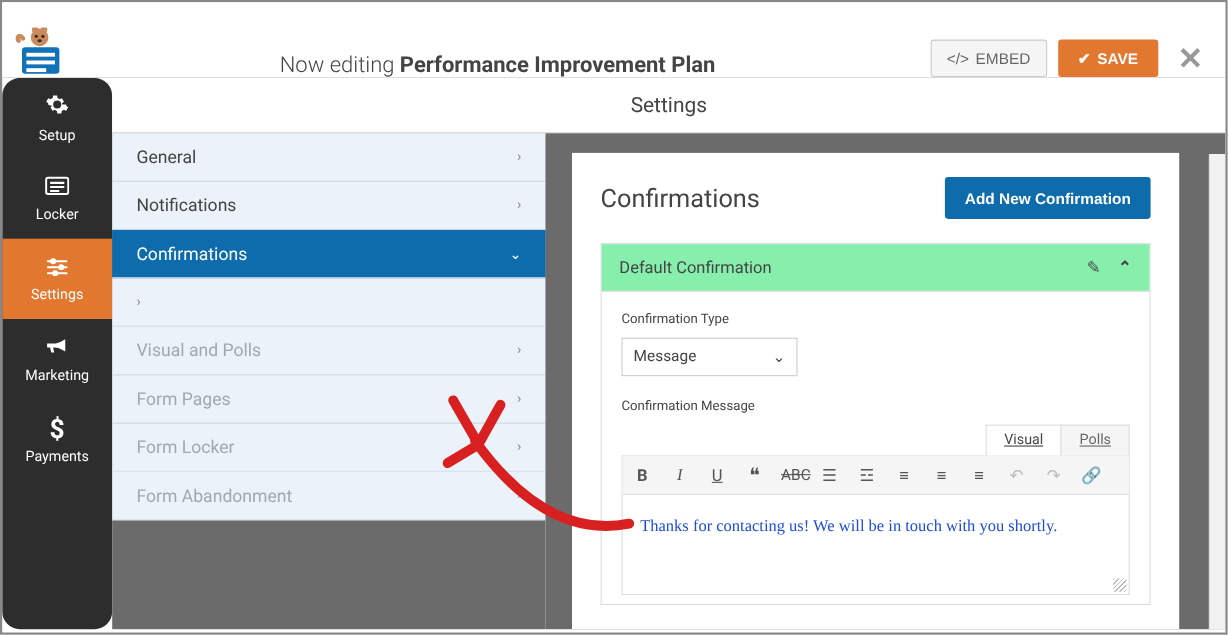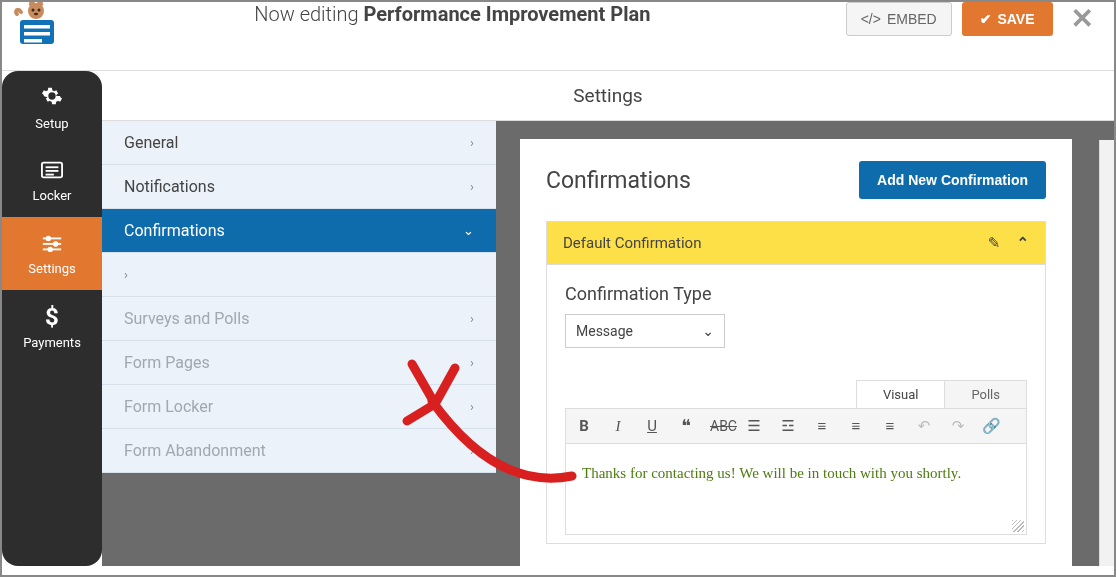--- a/index.html
+++ b/index.html
@@ -1,20 +1,20 @@
 <!DOCTYPE html>
 <html><head>
   <meta charset="utf-8">
   <style>
     * { margin: 0; padding: 0; box-sizing: border-box; }
     body { font-family: -apple-system, "Segoe UI", Roboto, Arial, sans-serif; background: #fff; color: #444; }
     .app { width: 1116px; height: 577px; border: 2px solid #888; position: relative; overflow: hidden; background: #fff; }
 
     
-    .header { height: 69px; display: flex; align-items: flex-start; border-bottom: 1px solid #ddd; padding: 0 20px 0 12px; background: #fff; }
+    .header { height: 69px; display: flex; align-items: flex-end; border-bottom: 1px solid #ddd; padding: 0 20px 0 12px; background: #fff; }
     .logo { width: 45px; height: 45px; display:flex; align-items:center; justify-content:center; }
     .title-wrap { flex: 1; text-align: center; font-size: 20px; color: #444; font-weight: 300; }
     .title-wrap .bold { font-weight: 700; color: #444; }
     .embed-btn { border: 1px solid #ccc; background: #f5f5f5; color: #666; padding: 8px 14px; font-size: 14px; margin-right: 10px; cursor: pointer; display:flex; align-items:center; gap:6px; border-radius:3px;}
     .save-btn { border: none; background: #e27730; color: #fff; padding: 9px 18px; font-size: 14px; font-weight: 600; cursor: pointer; display:flex; align-items:center; gap:6px; border-radius:3px;}
     .close-x { font-size: 28px; color: #999; margin-left: 18px; cursor: pointer; font-weight:bold;}
 
     
     .body { display: flex; height: calc(100% - 69px); }
 
@@ -34,34 +34,34 @@
     .setting-row.active .chev { color:#fff; }
 
     
     .main { flex:1; background: #6b6b6b; padding: 0; overflow:hidden; }
     .panel { background:#fff; margin: 18px 24px 0 24px; padding: 22px 26px; }
     .panel-head { display:flex; align-items:center; justify-content:space-between; margin-bottom:22px;}
     .panel-title { font-size: 23px; color:#444; font-weight:400;}
     .add-btn { background:#0e6cad; color:#fff; border:none; padding:11px 18px; font-size:14px; font-weight:600; cursor:pointer; border-radius:3px;}
 
     .card { border:1px solid #ddd; }
-    .card-head { background:#fde047; padding: 12px 16px; display:flex; align-items:center; justify-content:space-between; border-bottom:1px solid #ddd;}
+    .card-head { background:#86efac; padding: 12px 16px; display:flex; align-items:center; justify-content:space-between; border-bottom:1px solid #ddd;}
     .card-head-title { font-size:15px; color:#444;}
     .card-head-actions { display:flex; gap:16px; color:#444; font-size:15px;}
     .card-body { padding: 18px 18px 8px 18px; }
-    .field-label { font-size:18px; color:#444; margin-bottom:10px; }
-    .select { width:160px; border:1px solid #ccc; padding:8px 10px; font-size:14px; color:#444; background:#fff; display:flex; justify-content:space-between; align-items:flex-start; cursor:pointer; margin-bottom:32px;}
+    .field-label { font-size:12px; color:#444; margin-bottom:10px; }
+    .select { width:160px; border:1px solid #ccc; padding:8px 10px; font-size:14px; color:#444; background:#fff; display:flex; justify-content:space-between; align-items:flex-start; cursor:pointer; margin-bottom:20px;}
 
     .editor { border:1px solid #ddd; }
     .editor-tabs { display:flex; justify-content:flex-end; }
-    .etab { padding:6px 26px; font-size:13px; border:1px solid #ddd; border-bottom:none; background:#f5f5f5; color:#666; cursor:pointer; margin-left:-1px;}
+    .etab { padding:6px 16px; font-size:13px; border:1px solid #ddd; border-bottom:none; background:#f5f5f5; color:#666; cursor:pointer; margin-left:-1px;text-decoration:underline;}
     .etab.active { background:#fff; color:#444; }
     .toolbar { background:#f5f5f5; border-bottom:1px solid #ddd; padding:6px 8px; display:flex; gap:14px; align-items:center; color:#555; font-size:15px;}
     .toolbar span { cursor:pointer; width:20px; text-align:center; }
-    .editor-content { padding: 18px 16px; font-family: Georgia, serif; font-size:15px; color:#4d7c0f; line-height:1.5; min-height:90px; position:relative;}
+    .editor-content { padding: 18px 16px; font-family: Georgia, serif; font-size:15px; color:#1d4ed8; line-height:1.5; min-height:90px; position:relative;}
     .resize-grip { position:absolute; right:2px; bottom:2px; width:12px; height:12px; background: repeating-linear-gradient(135deg,#bbb,#bbb 1px,transparent 1px,transparent 3px);}
 
     
     .arrow-svg { position:absolute; left:375px; top:275px; pointer-events:none; z-index:10;}
 
     
     .scroll-hint { position:absolute; right:0; top:69px; bottom:0; width:15px; background:#f2f2f2; border-left:1px solid #ddd;}
     .body-wrap{position:relative;}
   </style>
 </head>
@@ -125,20 +125,26 @@
                 <line x1="2" y1="4" x2="22" y2="4"></line>
                 <circle cx="8" cy="4" r="2" fill="#fff"></circle>
                 <line x1="2" y1="10" x2="22" y2="10"></line>
                 <circle cx="16" cy="10" r="2" fill="#fff"></circle>
                 <line x1="2" y1="16" x2="22" y2="16"></line>
                 <circle cx="10" cy="16" r="2" fill="#fff"></circle>
               </svg></span>
         <span>Settings</span>
       </div>
       <div class="sidebar-item">
+        <span class="sidebar-icon"><svg width="22" height="20" viewBox="0 0 24 20" fill="#fff">
+                <path d="M2 8v4h3l1 5h3l-1-5h2c4 0 8 3 10 4V4c-2 1-6 4-10 4H2z"></path>
+              </svg></span>
+        <span>Marketing</span>
+      </div>
+      <div class="sidebar-item">
         <span class="sidebar-icon" style="font-weight:bold;font-size:24px;">$</span>
         <span>Payments</span>
       </div>
     </div>
 
     <div style="flex:1; display:flex; flex-direction:column;">
       <div class="settings-header" style="width:auto;">Settings</div>
       <div style="flex:1; display:flex;">
         <div class="settings-col" style="width:394px;">
           <div class="setting-row">
@@ -150,21 +156,21 @@
             <span class="chev">›</span>
           </div>
           <div class="setting-row active">
             <span>Confirmations</span>
             <span class="chev">⌄</span>
           </div>
           <div class="setting-row dim">
             <span class="chev">›</span>
           </div>
           <div class="setting-row dim">
-            <span>Surveys and Polls</span>
+            <span>Visual and Polls</span>
             <span class="chev">›</span>
           </div>
           <div class="setting-row dim">
             <span>Form Pages</span>
             <span class="chev">›</span>
           </div>
           <div class="setting-row dim">
             <span>Form Locker</span>
             <span class="chev">›</span>
           </div>
@@ -187,20 +193,21 @@
                   <span>✎</span>
                   <span style="font-weight:bold;">⌃</span>
                 </div>
               </div>
               <div class="card-body">
                 <div class="field-label">Confirmation Type</div>
                 <div class="select">
                   <span>Message</span>
                   <span>⌄</span>
                 </div>
+                <div class="field-label">Confirmation Message</div>
 
                 <div class="editor-tabs">
                   <div class="etab active">Visual</div>
                   <div class="etab">Polls</div>
                 </div>
                 <div class="editor">
                   <div class="toolbar">
                     <span style="font-weight:bold;">B</span>
                     <span style="font-style:italic;font-family:serif;">I</span>
                     <span style="text-decoration:underline;">U</span>

